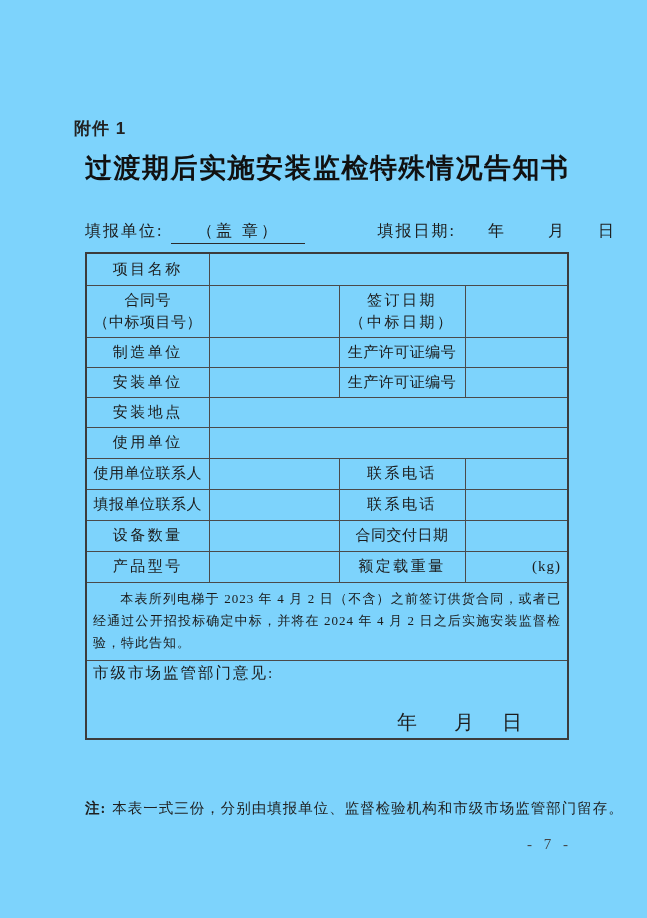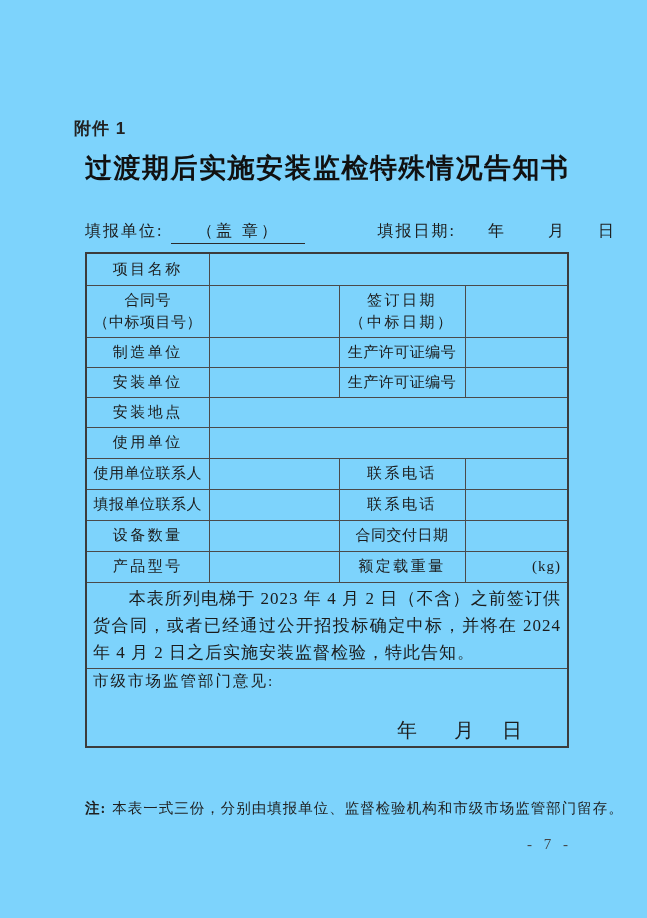--- a/index.html
+++ b/index.html
@@ -59,21 +59,21 @@
   .gap-right { margin-left: 28px; }
 
   tr.r32 td { height: 32px; margin-top: 37px; }
   tr.r52 td { height: 52px; }
   tr.r30 td { height: 30px; }
   tr.r31 td { height: 31px; }
 
   td.notice-cell { padding: 5px 10px 7px 10px; height: 78px; vertical-align: top; }
   p.notice {
     text-indent: 2.1em;
-    font-size: 17px; line-height: 27px; letter-spacing: 1px;
+    font-size: 13px; line-height: 22px; letter-spacing: 1px;
     text-align: justify; color: #1b1b1b;
   }
 
   td.opinion-cell { height: 68px; vertical-align: top; padding: 6px 8px; }
   .opinion-label { font-size: 15.5px; letter-spacing: 2px; }
   .opinion-date { margin-top: 25px; margin-left: 304px; font-size: 20px; white-space: nowrap; }
   .opinion-date .gm { margin-left: 37px; }
   .opinion-date .gd { margin-left: 28px; }
 
   .foot-note {

